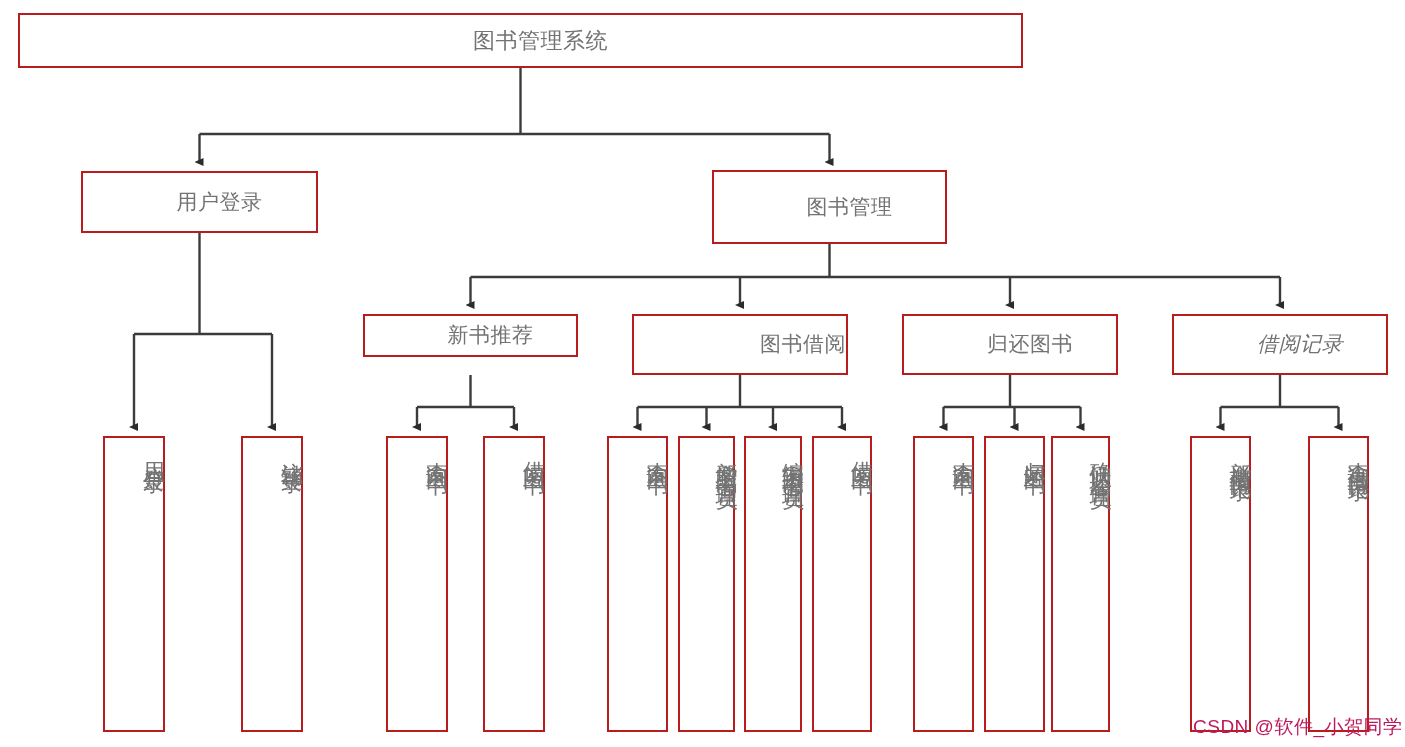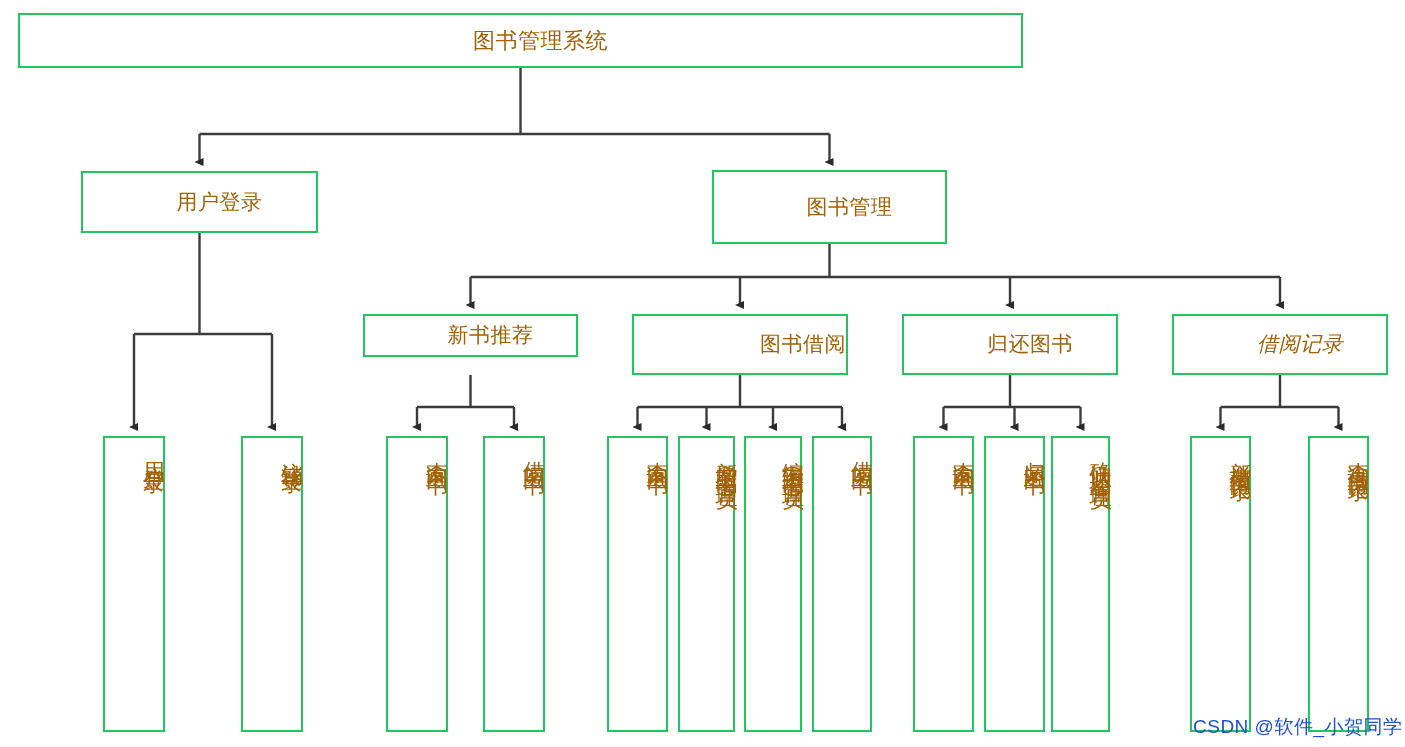--- a/index.html
+++ b/index.html
@@ -22,25 +22,25 @@
     left: 0;
     top: 0;
     width: 1405px;
     height: 747px;
     pointer-events: none;
   }
   .node {
     position: absolute;
     box-sizing: border-box;
     background: #ffffff;
-    border: 2px solid #22c55e;
+    border: 2px solid #b91c1c;
     display: flex;
     align-items: center;
     justify-content: center;
-    color: #a16207;
+    color: #737373;
     padding-left: 40px;
   }
   .node .label {
     display: block;
     text-align: center;
     line-height: 1.18;
     white-space: pre;
   }
   .node.horiz .label {
     writing-mode: horizontal-tb;
@@ -173,15 +173,15 @@
         <span class="label">确认归还（管理员）</span>
       </div>
       <div class="node vert" style="left: 1190px; top: 436px; width: 61px; height: 296px;">
         <span class="label">新增借阅记录</span>
       </div>
       <div class="node vert" style="left: 1308px; top: 436px; width: 61px; height: 296px;">
         <span class="label">查询借阅记录</span>
       </div>
     </div>
 
-  <div class="watermark" style="left: 1193px; top: 714px; color: #1d4ed8;">CSDN @软件_小贺同学</div>
+  <div class="watermark" style="left: 1193px; top: 714px; color: #be185d;">CSDN @软件_小贺同学</div>
 
 </div>
 
 </body></html>

